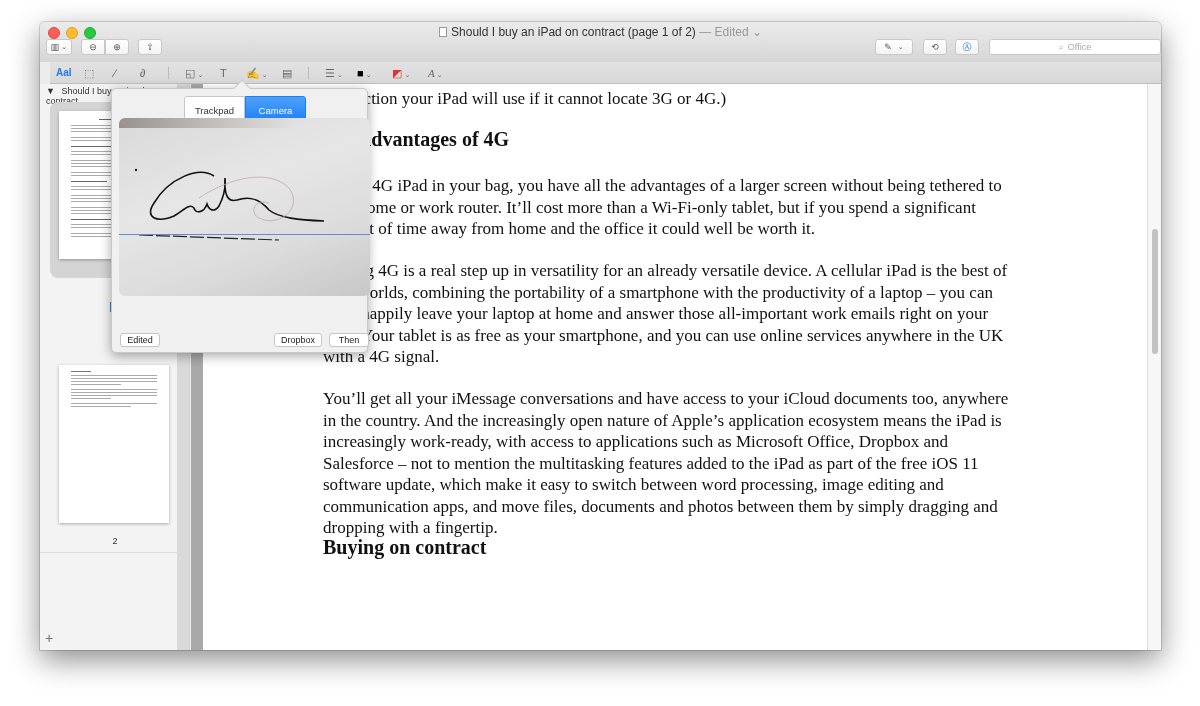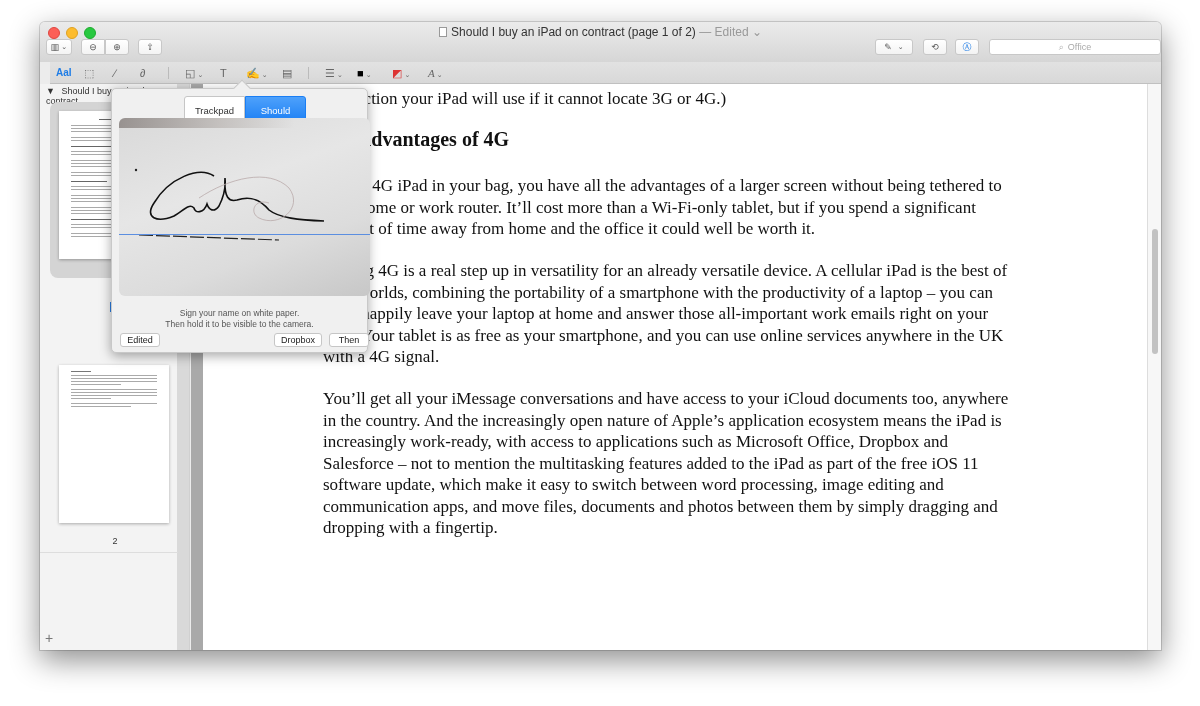--- a/index.html
+++ b/index.html
@@ -210,43 +210,40 @@
     <div class="plus">+</div>
   </div>
 
   <div class="docarea">
     <div class="page">
       <p style="top:4px">connection your iPad will use if it cannot locate 3G or 4G.)</p>
       <h2 style="top:44px">The advantages of 4G</h2>
       <p style="top:91px">With a 4G iPad in your bag, you have all the advantages of a larger screen without being tethered to your home or work router. It’ll cost more than a Wi-Fi-only tablet, but if you spend a significant amount of time away from home and the office it could well be worth it.</p>
       <p style="top:176px">Adding 4G is a real step up in versatility for an already versatile device. A cellular iPad is the best of both worlds, combining the portability of a smartphone with the productivity of a laptop – you can quite happily leave your laptop at home and answer those all-important work emails right on your iPad. Your tablet is as free as your smartphone, and you can use online services anywhere in the UK with a 4G signal.</p>
       <p style="top:304px">You’ll get all your iMessage conversations and have access to your iCloud documents too, anywhere in the country. And the increasingly open nature of Apple’s application ecosystem means the iPad is increasingly work-ready, with access to applications such as Microsoft Office, Dropbox and Salesforce – not to mention the multitasking features added to the iPad as part of the free iOS 11 software update, which make it easy to switch between word processing, image editing and communication apps, and move files, documents and photos between them by simply dragging and dropping with a fingertip.</p>
+      <h2 style="top:452px">Buying on contract</h2>
     </div>
     <div class="vscroll">
       <div class="knob"></div>
     </div>
   </div>
 </div>
 
 <div class="popover">
   <div class="arrow"></div>
   <div class="seg">
     <div class="s1">Trackpad</div>
-    <div class="s2">Should</div>
+    <div class="s2">Camera</div>
   </div>
   <div class="camera">
     <div class="topband"></div>
     <svg width="251" height="178" style="position:absolute;left:0;top:0">
       <path d="M95 58 C80 48 50 60 35 85 C25 100 38 105 55 98 C65 92 70 85 75 90 C76 96 85 95 88 86 C90 92 95 95 100 88 C104 80 107 70 106 60 C105 80 110 84 118 82 C130 78 140 80 150 92 C160 100 180 102 205 103" fill="none" stroke="#111" stroke-width="1.6"></path>
       <path d="M80 80 C110 60 150 50 170 70 C185 90 160 110 140 100 C130 95 135 80 150 85" fill="none" stroke="#b9a9a9" stroke-width="0.8"></path>
       <circle cx="17" cy="52" r="1.2" fill="#222"></circle>
       <path d="M20 117 L160 122" stroke="#222" stroke-width="1.2" stroke-dasharray="14 3"></path>
     </svg>
     <div class="baseline"></div>
   </div>
-  <div class="hint">
-    <div>Sign your name on white paper.</div>
-    <div>Then hold it to be visible to the camera.</div>
-  </div>
   <div class="pbtn" style="left:8px;width:40px">Edited</div>
   <div class="pbtn" style="left:162px;width:48px">Dropbox</div>
   <div class="pbtn" style="left:217px;width:40px">Then</div>
 </div>
 
 </body></html>

